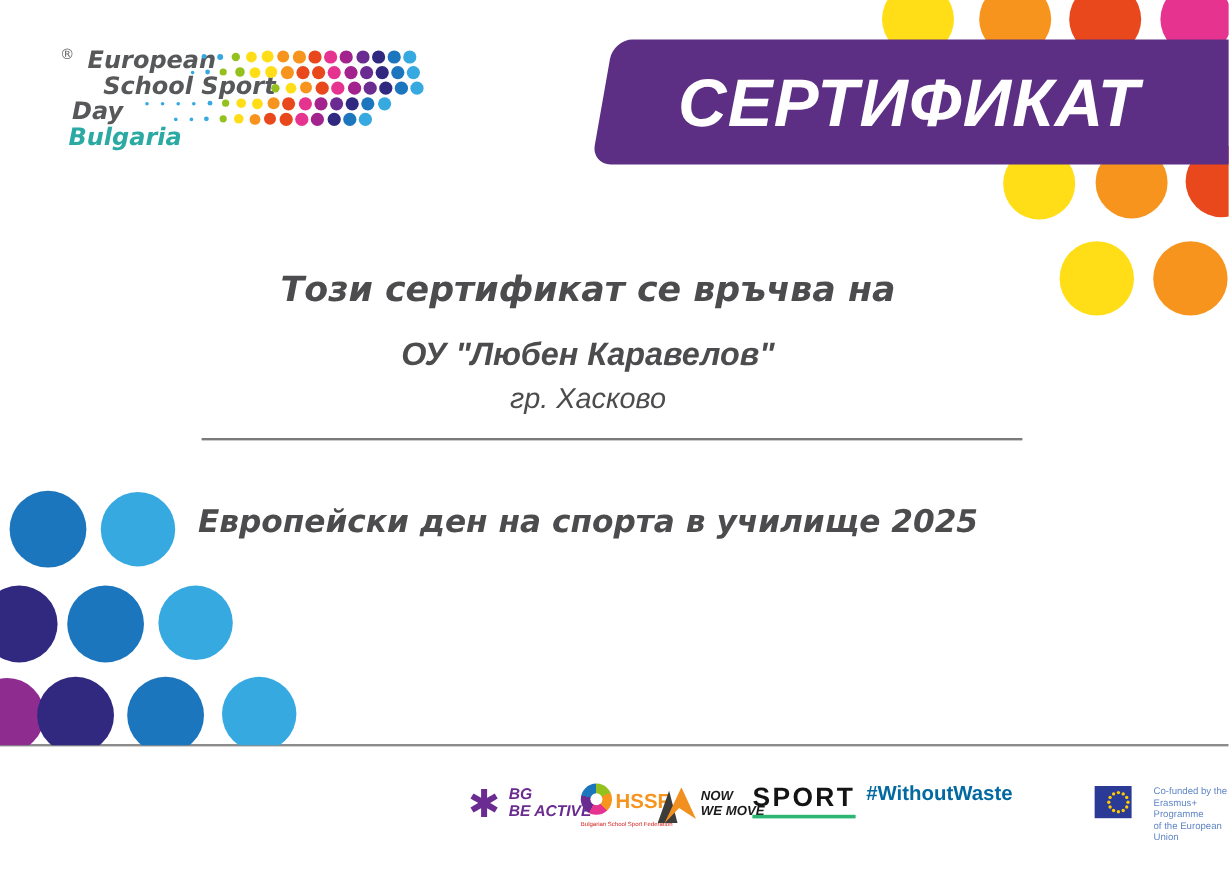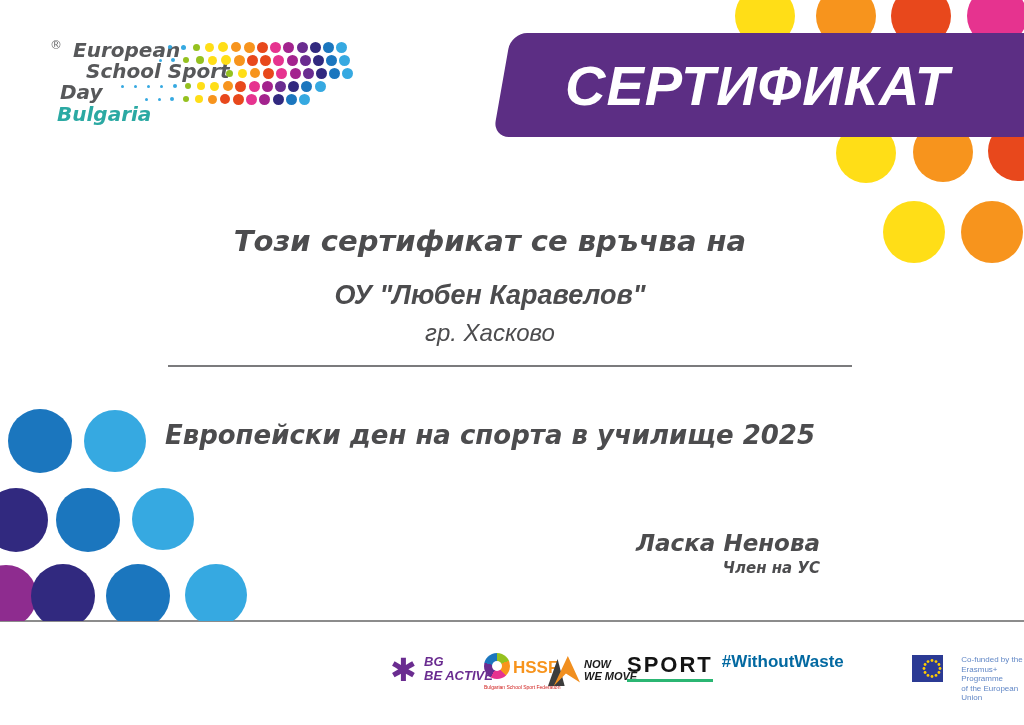--- a/index.html
+++ b/index.html
@@ -178,24 +178,20 @@
   <div class="abs banner">
     <div class="banner-inner">СЕРТИФИКАТ</div>
   </div>
 
   <div class="abs centered intro">Този сертификат се връчва на</div>
   <div class="abs centered school">ОУ "Любен Каравелов"</div>
   <div class="abs centered city">гр. Хасково</div>
   <div class="abs rule"></div>
   <div class="abs centered reason2">Европейски ден на спорта в училище 2025</div>
 
-  <div class="abs sig">
-    <div class="sig-name">Ласка Ненова</div>
-    <div class="sig-role">Член на УС</div>
-  </div>
 
   <div class="abs footer-line"></div>
 
   <div class="f-item bga-icon">✱</div>
   <div class="f-item bga-text">
     <div>BG</div>
     <div>BE ACTIVE</div>
   </div>
 
   <div class="f-item hssf-icon"></div>

